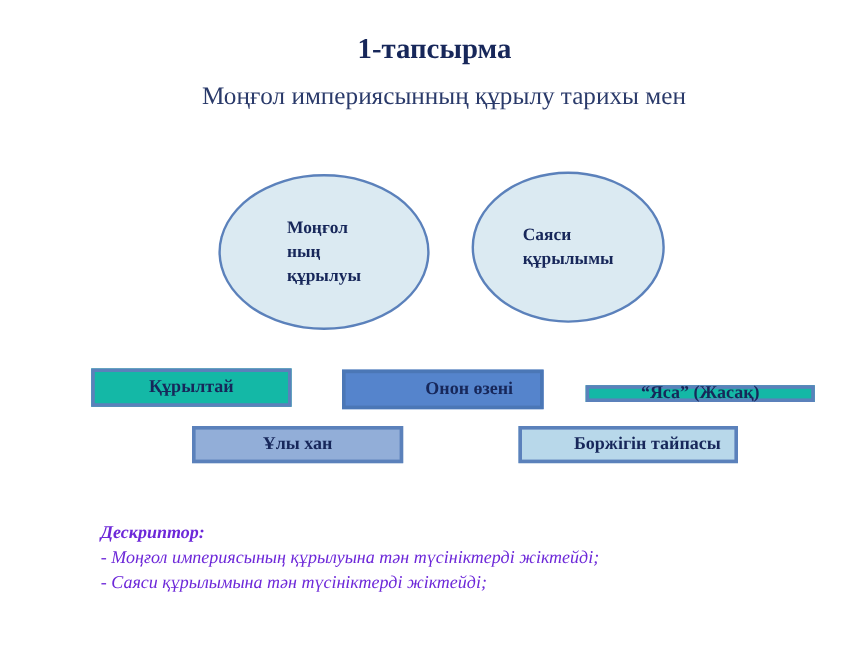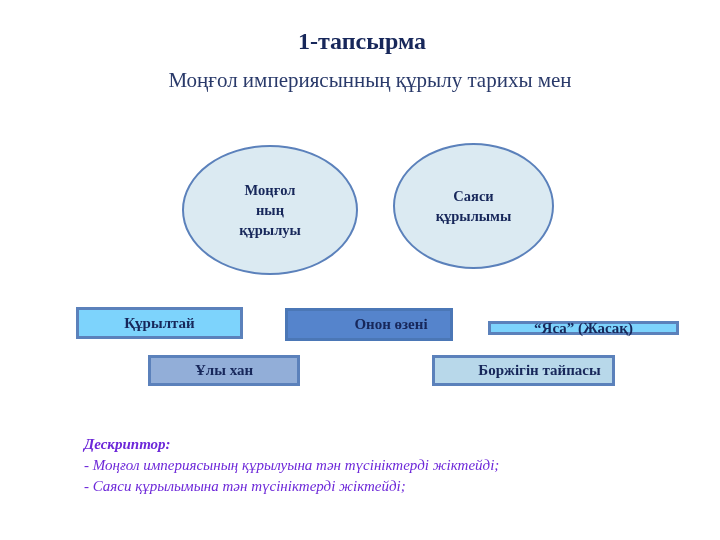--- a/index.html
+++ b/index.html
@@ -38,41 +38,40 @@
     }
     .ellipse {
       position: absolute;
       border: 2.5px solid #5b81bb;
       background: #dbeaf2;
       border-radius: 50%;
       box-sizing: border-box;
       display: flex;
       align-items: center;
       justify-content: center;
-      text-align: center;
       font-weight: bold;
       font-size: 14.5px;
       line-height: 20px;
       color: #17275a;
     }
     .ellipse.e1 { left: 182px; top: 145px; width: 176px; height: 130px; }
     .ellipse.e2 { left: 393px; top: 143px; width: 161px; height: 126px; }
     .ellipse span { display: block; }
     .box {
       position: absolute;
       box-sizing: border-box;
       border: 3px solid #5b81bb;
       display: flex;
       align-items: center;
       justify-content: center;
       font-weight: bold;
       font-size: 15px;
       color: #17275a;
     }
-    .box.light { background: #7dd3fc; }
+    .box.light { background: #14b8a6; }
     .box.mid { background: #92aed8; }
     .box.dark { background: #5584cc; border-color: #4b77b6; }
     .box.cyan { background: #b8d8ea; padding-left: 32px; }
     .descriptor {
       position: absolute;
       left: 84px;
       top: 434px;
       width: 600px;
       font-style: italic;
       font-size: 15px;
@@ -104,21 +103,21 @@
     <span>құрылымы</span>
   </div>
 </div>
 
 <div class="box light" style="left:76px; top:307px; width:167px; height:32px;">Құрылтай</div>
 
 <div class="box dark" style="left:285px; top:308px; width:168px; height:33px;padding-left:44px;">Онон өзені</div>
 
 <div class="box light" style="left:488px; top:321px; width:191px; height:14px;">“Яса” (Жасақ)</div>
 
-<div class="box mid" style="left:148px; top:355px; width:152px; height:31px;text-align:right;">Ұлы хан</div>
+<div class="box mid" style="left:160px; top:355px; width:176px; height:31px;text-align:right;">Ұлы хан</div>
 
 <div class="box cyan" style="left:432px; top:355px; width:183px; height:31px;">Боржігін тайпасы</div>
 
 <div class="descriptor">
   <div class="head">Дескриптор:</div>
   <div>- Моңғол империясының құрылуына тән түсініктерді жіктейді;</div>
   <div>- Саяси құрылымына тән түсініктерді жіктейді;</div>
 </div>
 
 </body></html>

